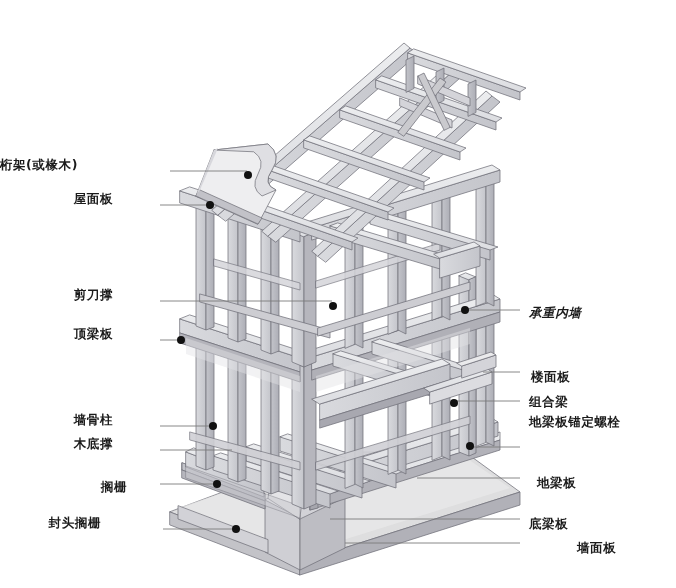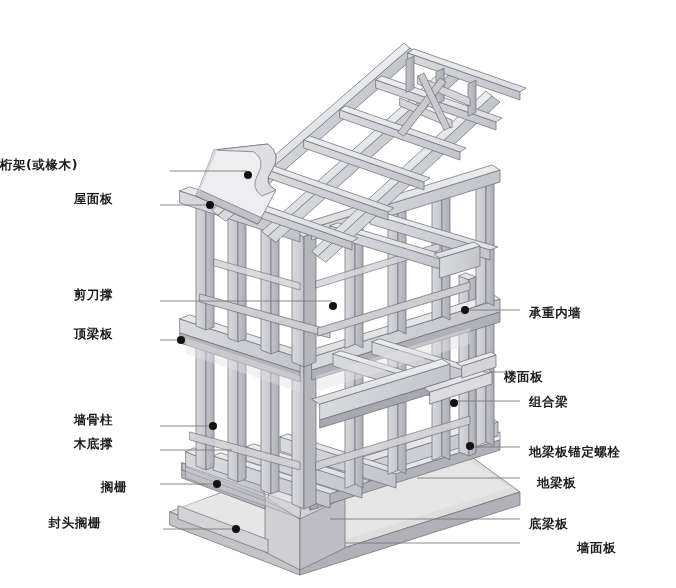--- a/index.html
+++ b/index.html
@@ -321,22 +321,22 @@
       <div class="lbl left" style="top: 158px; left: -42px; width: 120px; text-align: right; padding-right: 0px;">桁架(或椽木)</div>
       <div class="lbl left" style="top: 192px; left: -7px; width: 120px; text-align: right; padding-right: 0px;">屋面板</div>
       <div class="lbl left" style="top: 288px; left: -7px; width: 120px; text-align: right; padding-right: 0px;">剪刀撑</div>
       <div class="lbl left" style="top: 327px; left: -7px; width: 120px; text-align: right; padding-right: 0px;">顶梁板</div>
       <div class="lbl left" style="top: 413px; left: -7px; width: 120px; text-align: right; padding-right: 0px;">墙骨柱</div>
       <div class="lbl left" style="top: 437px; left: -7px; width: 120px; text-align: right; padding-right: 0px;">木底撑</div>
       <div class="lbl left" style="top: 480px; left: 7px; width: 120px; text-align: right; padding-right: 0px;">搁栅</div>
       <div class="lbl left" style="top: 516px; left: -19px; width: 120px; text-align: right; padding-right: 0px;">封头搁栅</div>
     </div>
   <div id="labels-right-host">
-      <div class="lbl right" style="top: 306px; left: 529px;">承重内墙</div>
-      <div class="lbl right" style="top: 370px; left: 504px;">楼面板</div>
+      <div class="lbl right" style="top: 306px; left: 529px; font-style: italic;">承重内墙</div>
+      <div class="lbl right" style="top: 370px; left: 531px;">楼面板</div>
       <div class="lbl right" style="top: 395px; left: 529px; font-family: Liberation Serif, serif;">组合梁</div>
-      <div class="lbl right" style="top: 445px; left: 529px;">地梁板锚定螺栓</div>
+      <div class="lbl right" style="top: 415px; left: 529px;">地梁板锚定螺栓</div>
       <div class="lbl right" style="top: 476px; left: 529px; margin-left: 8px;">地梁板</div>
       <div class="lbl right" style="top: 517px; left: 529px; font-family: Liberation Serif, serif;">底梁板</div>
       <div class="lbl right" style="top: 541px; left: 529px; margin-left: 48px;">墙面板</div>
     </div>
 
 </div>
 
 </body></html>

